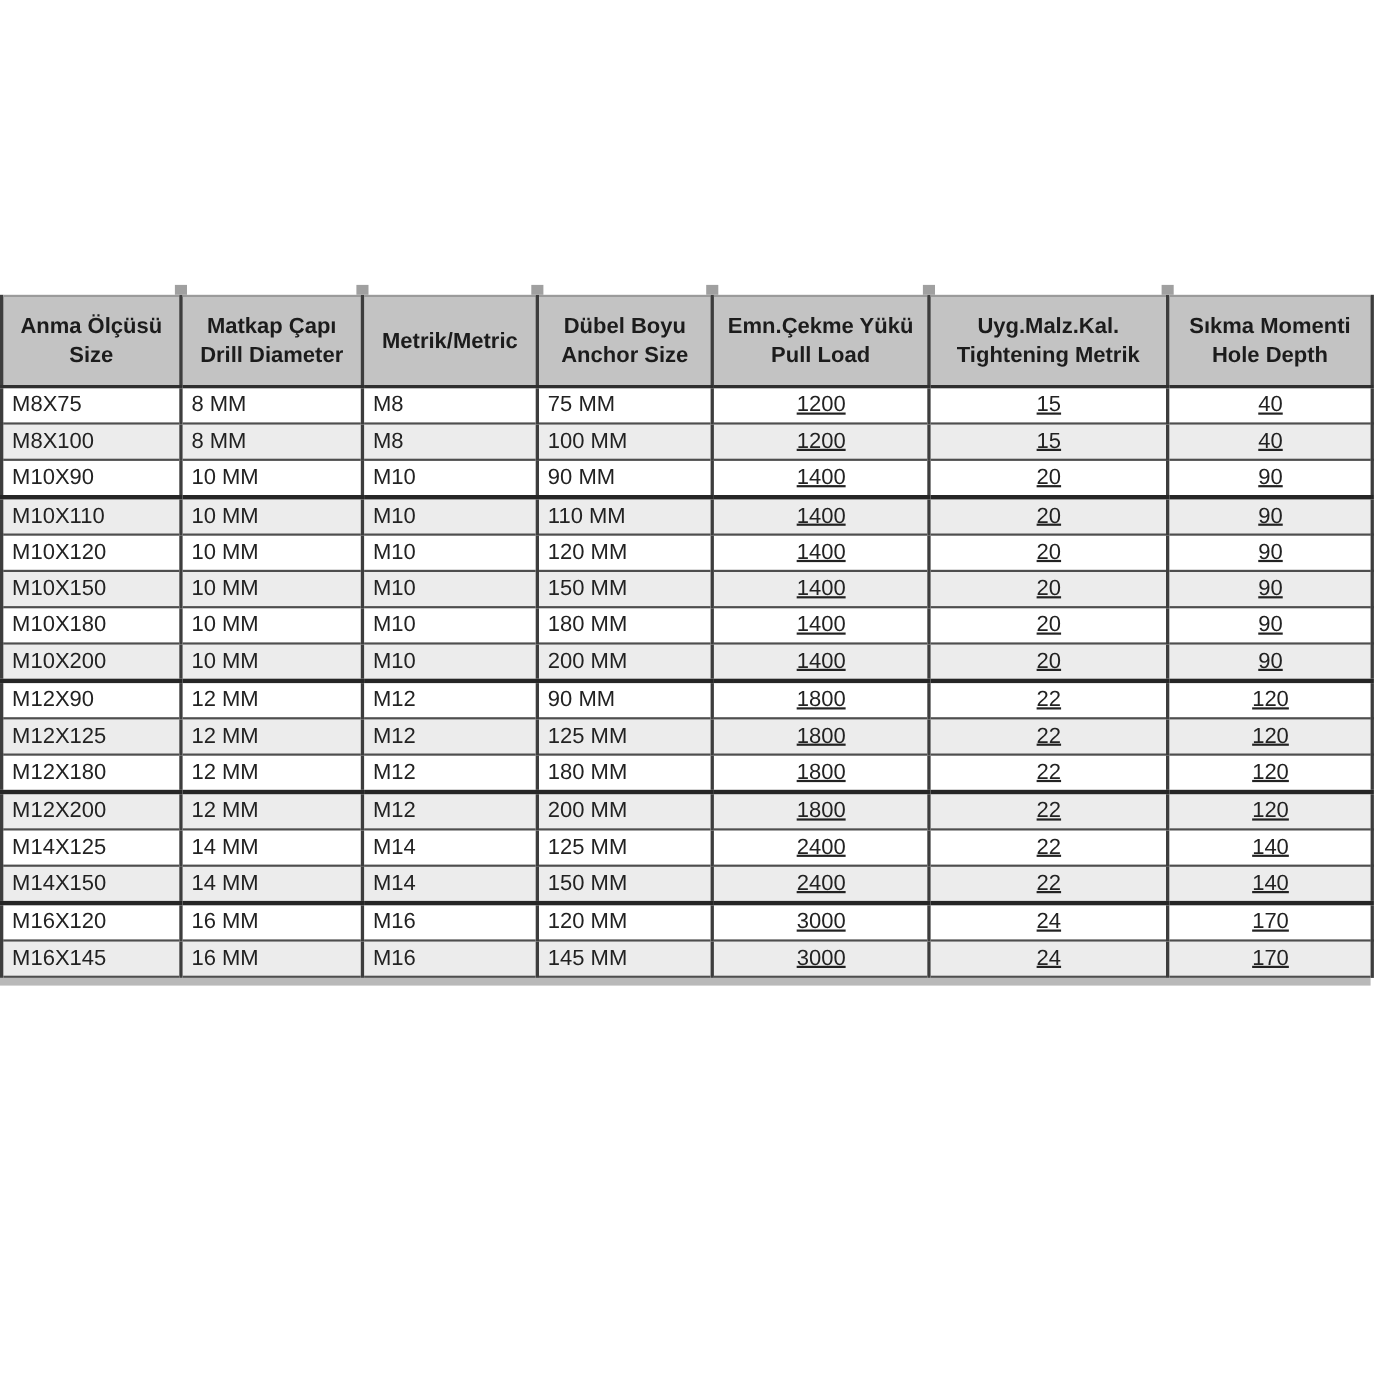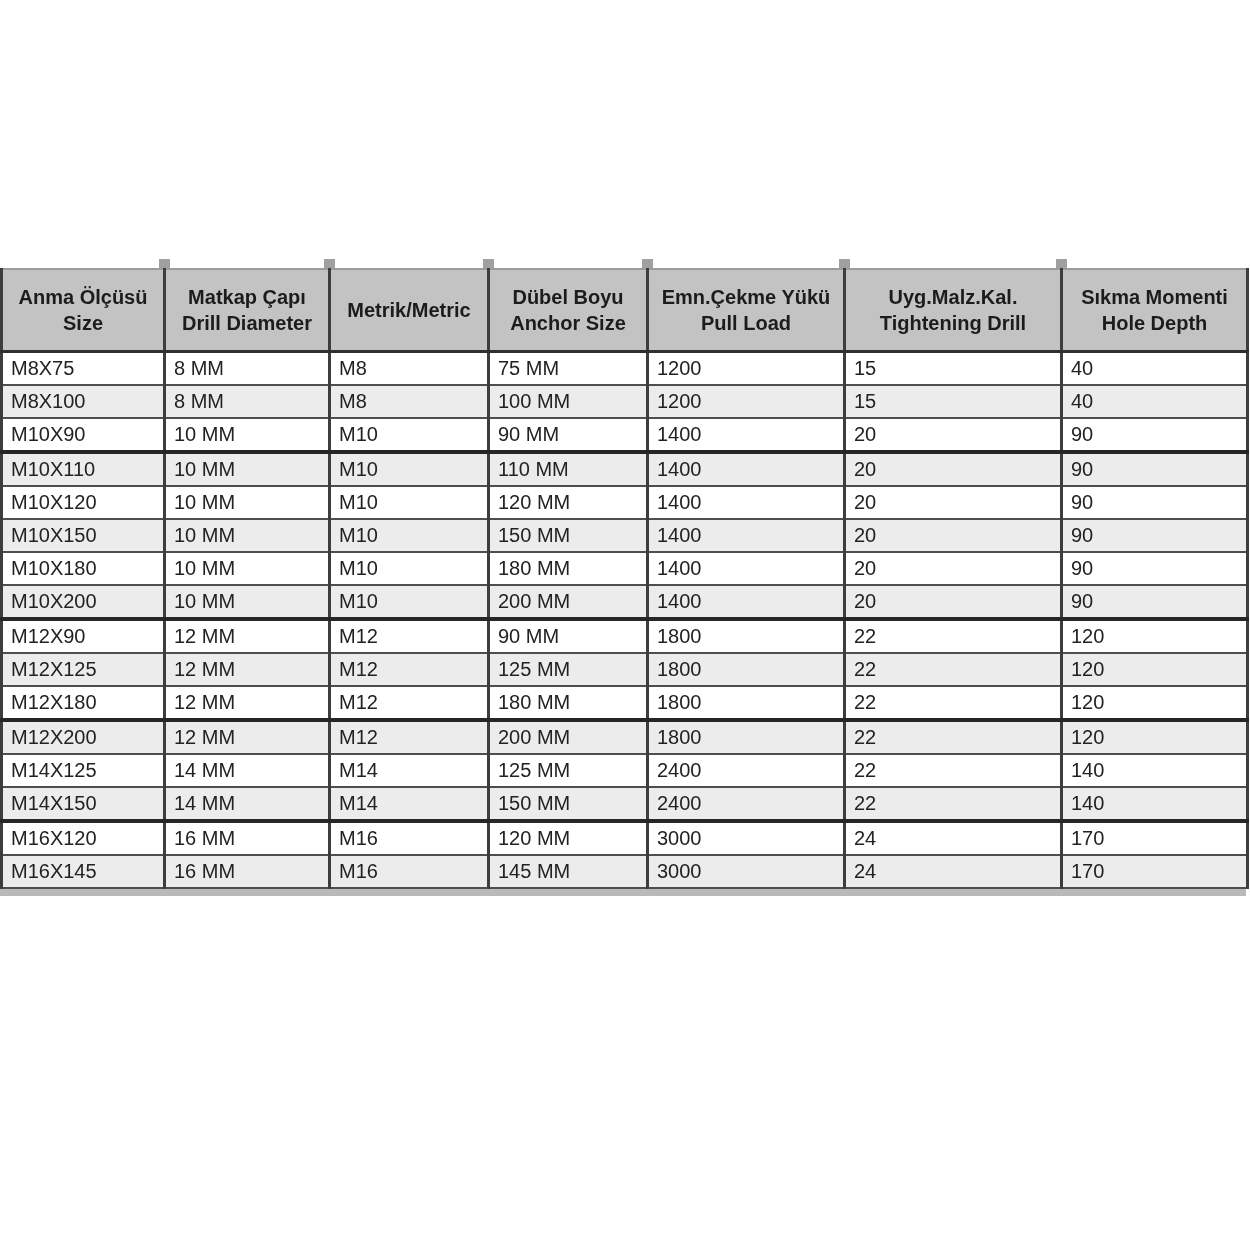--- a/index.html
+++ b/index.html
@@ -64,21 +64,21 @@
     overflow: hidden;
     vertical-align: middle;
   }
   table.spec tbody tr:nth-child(even) {
     background: #ececec;
   }
   table.spec tbody tr.thick td {
     border-bottom: 4px solid #262626;
   }
   td.align-left  { text-align: left; }
-  td.align-right { text-align: left; }
+  td.align-right { text-align: center; text-decoration: underline; }
   .bottom-strip {
     width: 1246px;
     height: 7px;
     background: #b9b9b9;
   }
 </style>
 </head>
 <body>
 
 <div class="canvas">
@@ -117,21 +117,21 @@
             <th>
               <div class="hline">Dübel Boyu</div>
               <div class="hline">Anchor Size</div>
             </th>
             <th>
               <div class="hline">Emn.Çekme Yükü</div>
               <div class="hline">Pull Load</div>
             </th>
             <th>
               <div class="hline">Uyg.Malz.Kal.</div>
-              <div class="hline">Tightening Drill</div>
+              <div class="hline">Tightening Metrik</div>
             </th>
             <th>
               <div class="hline">Sıkma Momenti</div>
               <div class="hline">Hole Depth</div>
             </th>
           </tr>
       </thead>
       <tbody id="table-body">
           <tr>
             <td class="align-left">M8X75</td>

